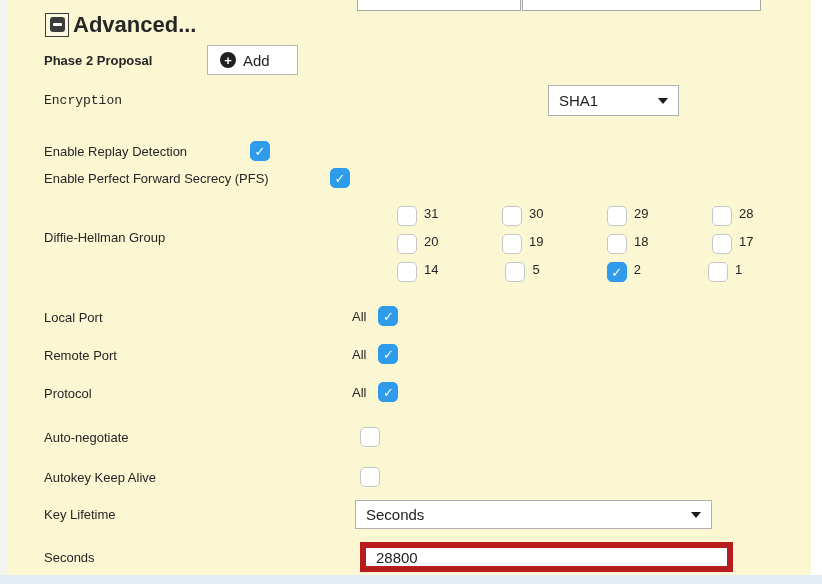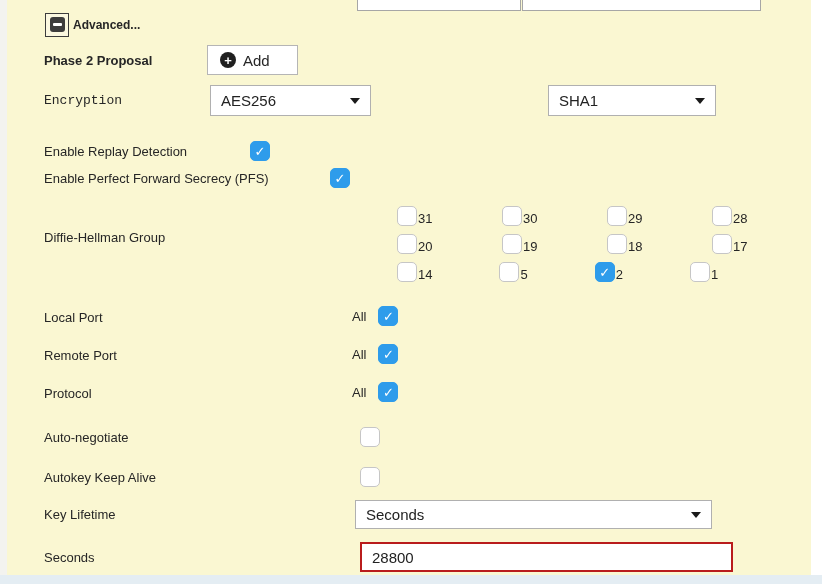--- a/index.html
+++ b/index.html
@@ -22,30 +22,30 @@
   .btn{display:flex;align-items:center;gap:7px;background:#ffffff;border:1px solid #b5b5b5;
     height:30px;padding:0 12px;box-sizing:border-box;cursor:pointer;font-size:15px;color:#262626;}
   .plus-circle{width:16px;height:16px;border-radius:50%;background:#1f1f1f;color:#fff;
     display:flex;align-items:center;justify-content:center;font-size:13px;font-weight:700;line-height:1;}
   
   .dd{position:relative;background:#ffffff;border:1px solid #b0b0b0;box-sizing:border-box;
     display:flex;align-items:center;padding-left:10px;font-size:15px;color:#222;cursor:pointer;}
   .caret{position:absolute;right:10px;top:50%;margin-top:-3px;width:0;height:0;
     border-left:5.5px solid transparent;border-right:5.5px solid transparent;border-top:6.5px solid #1a1a1a;}
   
-  .txt{background:#fff;border:2px solid #b91c1c;box-sizing:border-box;font-size:15px;color:#222;
+  .txt{background:#fff;border:6px solid #b91c1c;box-sizing:border-box;font-size:15px;color:#222;
     padding:0 0 0 10px;font-family:"Liberation Sans","DejaVu Sans",sans-serif;}
   
   .cb{width:20px;height:20px;border-radius:5px;box-sizing:border-box;background:#ffffff;
     border:1.5px solid #c6c6c6;display:inline-flex;align-items:center;justify-content:center;
     color:#ffffff;font-size:13px;font-weight:700;line-height:1;cursor:pointer;flex:none;}
   .cb.checked{background:#2e9ceb;border-color:#2e9ceb;}
   
   .dh-row{position:absolute;left:350px;height:22px;display:flex;align-items:center;}
-  .dh-item{display:inline-flex;align-items:flex-end;gap:1px;padding-left:40px;}
+  .dh-item{display:inline-flex;align-items:flex-start;gap:7px;padding-left:40px;}
   .dh-row.fixed .dh-item{width:65px;}
   .dh-row.loose .dh-item{margin-right:27px;}
   .all-group{display:flex;align-items:center;gap:12px;position:absolute;left:345px;}
 </style>
 </head>
 <body>
 
 <div class="left-strip"></div>
 <div class="bottom-strip"></div>
 
@@ -53,39 +53,35 @@
 
   <input class="top-input" style="left: 350px; width: 158px;" value="">
   <input class="top-input" style="left: 515px; width: 233px;" value="">
 
   <div class="row" style="left:38px;top:12px;height:25px;">
     <span class="adv-box">
       <span class="adv-inner">
         <span class="adv-minus"></span>
       </span>
     </span>
-    <span class="lbl bold" style="font-size:12px;">Advanced...</span>
+    <span class="lbl bold" style="font-size:22px;">Advanced...</span>
   </div>
 
   <div class="row" style="left:37px;top:45px;height:30px;">
     <span class="lbl bold">Phase 2 Proposal</span>
   </div>
   <button class="btn" style="position:absolute;left:200px;top:45px;width:91px;">
     <span class="plus-circle">+</span>
     <span>Add</span>
   </button>
 
   <div class="row" style="left:37px;top:85px;height:31px;font-family:Liberation Mono, monospace;">
     <span class="lbl">Encryption</span>
   </div>
-  <div class="dd" style="position:absolute;left:203px;top:85px;width:161px;height:31px;">
-    <span>AES256</span>
-    <span class="caret"></span>
-  </div>
-  <div class="dd" style="position:absolute;left:541px;top:85px;width:168px;height:31px;">
+  <div class="dd" style="position:absolute;left:541px;top:85px;width:131px;height:31px;">
     <span>SHA1</span>
     <span class="caret"></span>
   </div>
 
   <div class="row" style="left:37px;top:140px;height:22px;">
     <span class="lbl">Enable Replay Detection</span>
   </div>
   <span class="cb checked" style="position:absolute;left:243px;top:141px;">✓</span>
 
   <div class="row" style="left:37px;top:167px;height:22px;">

